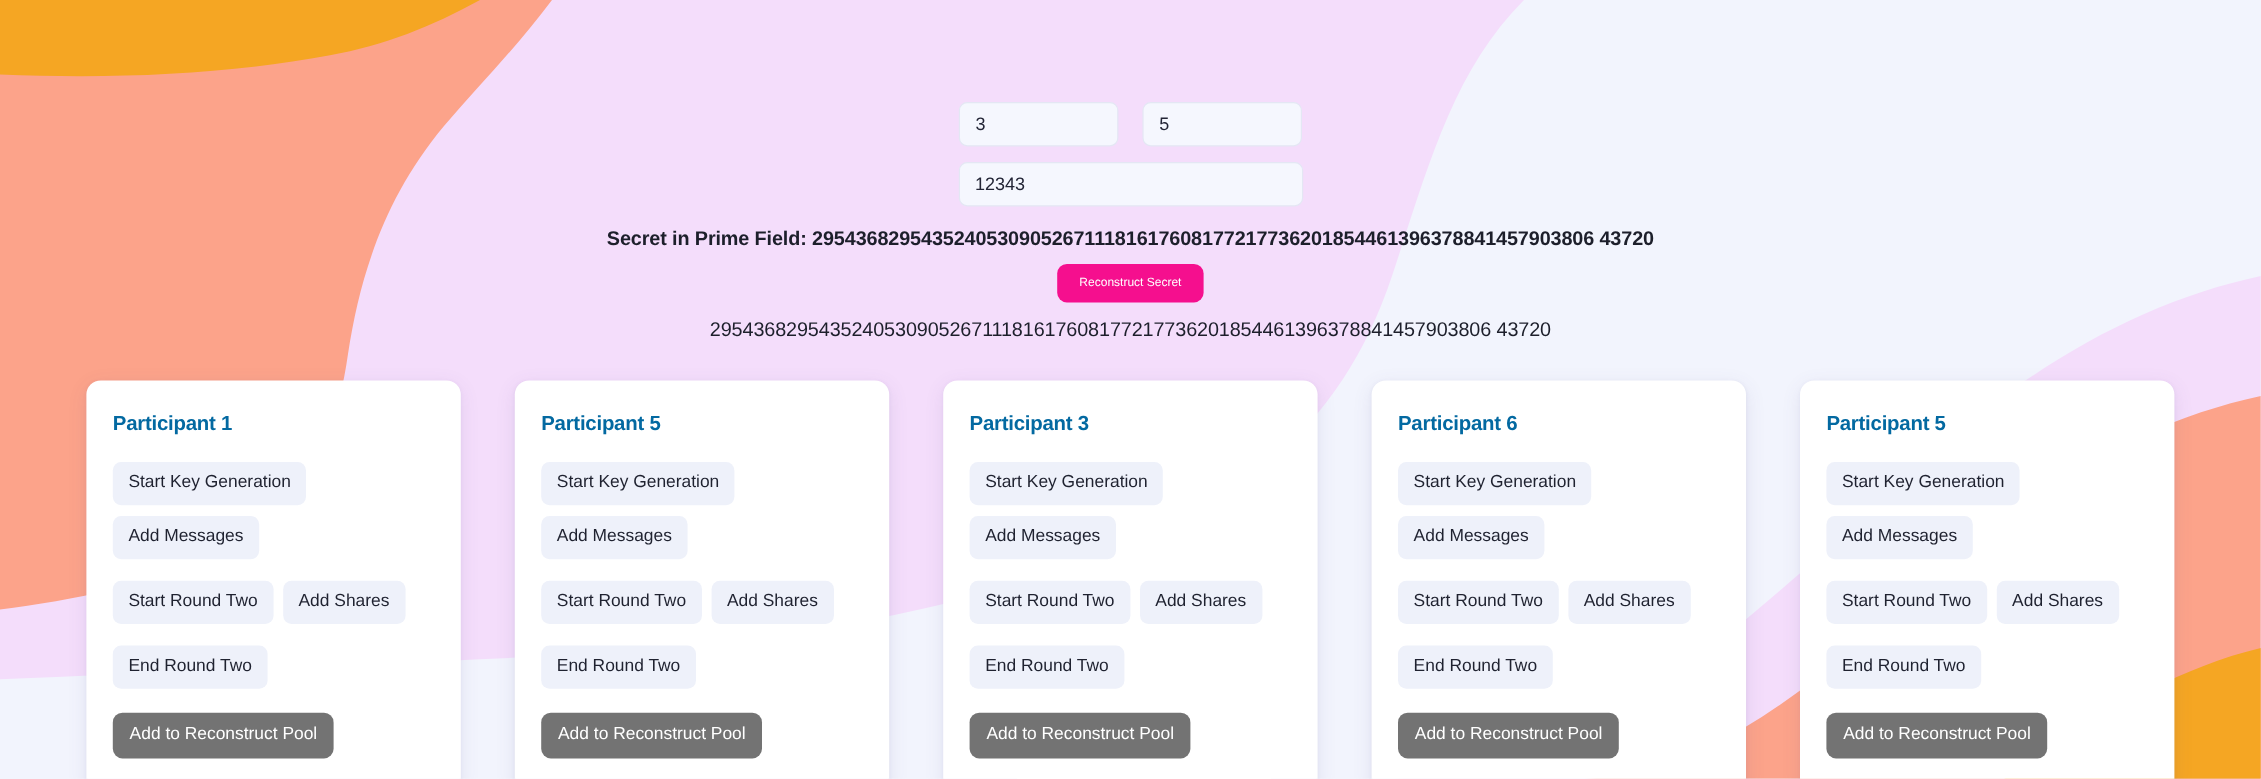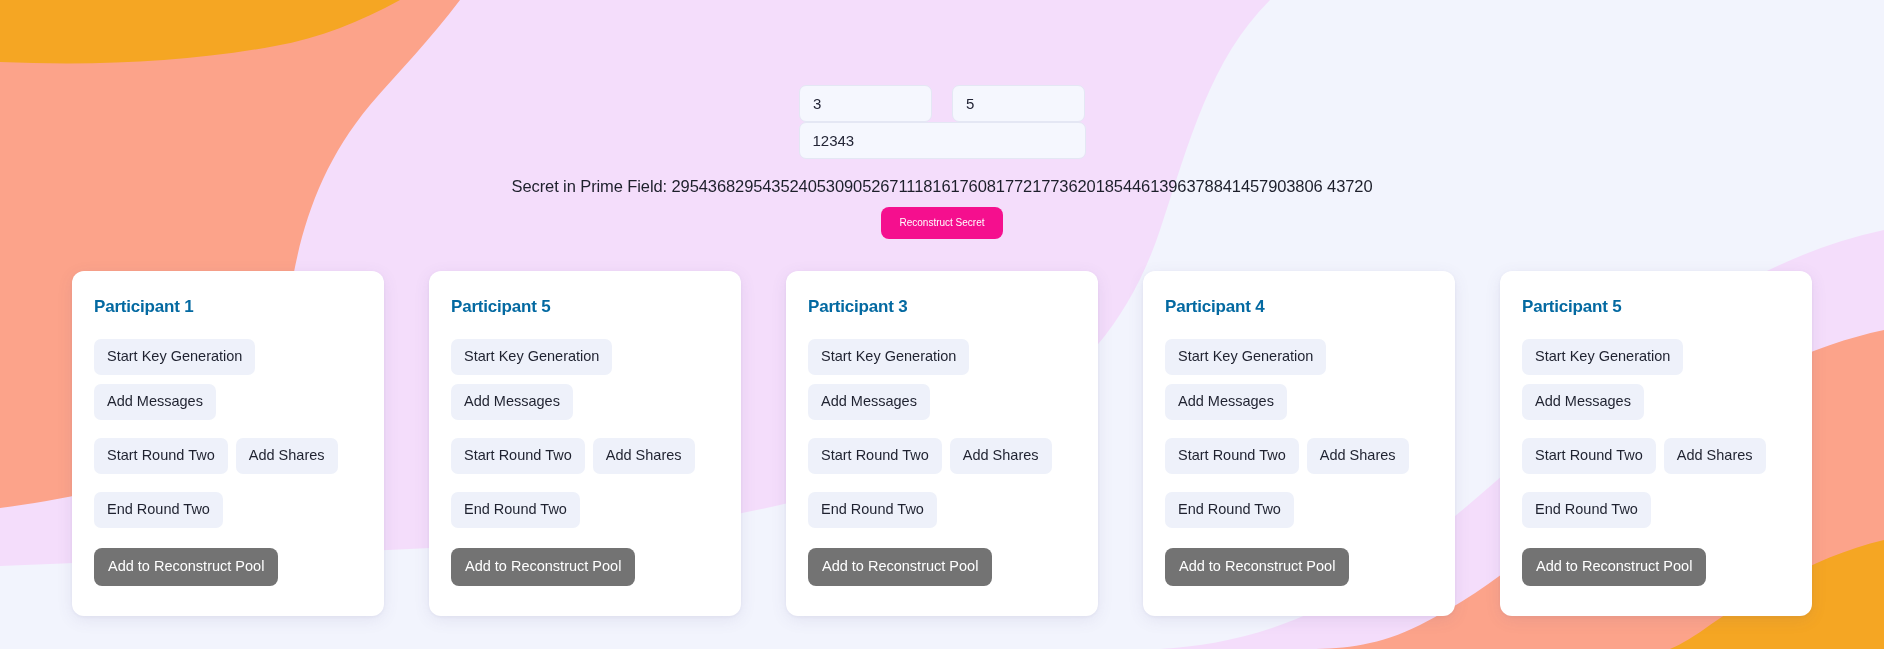--- a/index.html
+++ b/index.html
@@ -57,28 +57,29 @@
     padding: 0 13px;
     font-family: "Liberation Sans", sans-serif;
     font-size: 15px;
     color: #232536;
     outline: none;
   }
   .field::placeholder { color: #9aa0b8; }
 
   .field-threshold { width: 133px; }
   .field-total     { width: 133px; }
-  .field-secret    { width: 287px; margin-top: 0; }
+  .field-secret    { width: 287px; margin-top: 13px; }
 
   .secret-line {
     margin-top: 18px;
     font-size: 16.5px;
     color: #1d1f2b;
     letter-spacing: -0.1px;
     white-space: nowrap;
+    font-weight: bold;
   }
 
   .btn-reconstruct {
     margin-top: 11px;
     background: #f50f8e;
     color: #ffffff;
     border: none;
     border-radius: 8px;
     padding: 11px 18px;
     font-family: "Liberation Sans", sans-serif;
@@ -190,20 +191,21 @@
       <input class="field field-threshold" type="text" value="3" style="">
       <input class="field field-total" type="text" value="5" style="">
     </div>
 
     <input class="field field-secret" type="text" value="12343" style="">
 
     <div class="secret-line">Secret in Prime Field: 295436829543524053090526711181617608177217736201854461396378841457903806 43720</div>
 
     <button class="btn-reconstruct">Reconstruct Secret</button>
 
+    <div class="result-line">295436829543524053090526711181617608177217736201854461396378841457903806 43720</div>
   </div>
 
   <div class="participants">
 
     <div class="card">
       <div class="card-title">Participant 1</div>
       <div class="card-actions">
         <button class="btn-secondary">Start Key Generation</button>
         <button class="btn-secondary">Add Messages</button>
         <div class="btn-break"></div>
@@ -240,21 +242,21 @@
         <button class="btn-secondary">Start Round Two</button>
         <button class="btn-secondary">Add Shares</button>
         <div class="btn-break"></div>
         <button class="btn-secondary">End Round Two</button>
         <div class="btn-break"></div>
         <button class="btn-pool">Add to Reconstruct Pool</button>
       </div>
     </div>
 
     <div class="card">
-      <div class="card-title">Participant 4</div>
+      <div class="card-title">Participant 6</div>
       <div class="card-actions">
         <button class="btn-secondary">Start Key Generation</button>
         <button class="btn-secondary">Add Messages</button>
         <div class="btn-break"></div>
         <button class="btn-secondary">Start Round Two</button>
         <button class="btn-secondary">Add Shares</button>
         <div class="btn-break"></div>
         <button class="btn-secondary">End Round Two</button>
         <div class="btn-break"></div>
         <button class="btn-pool">Add to Reconstruct Pool</button>

